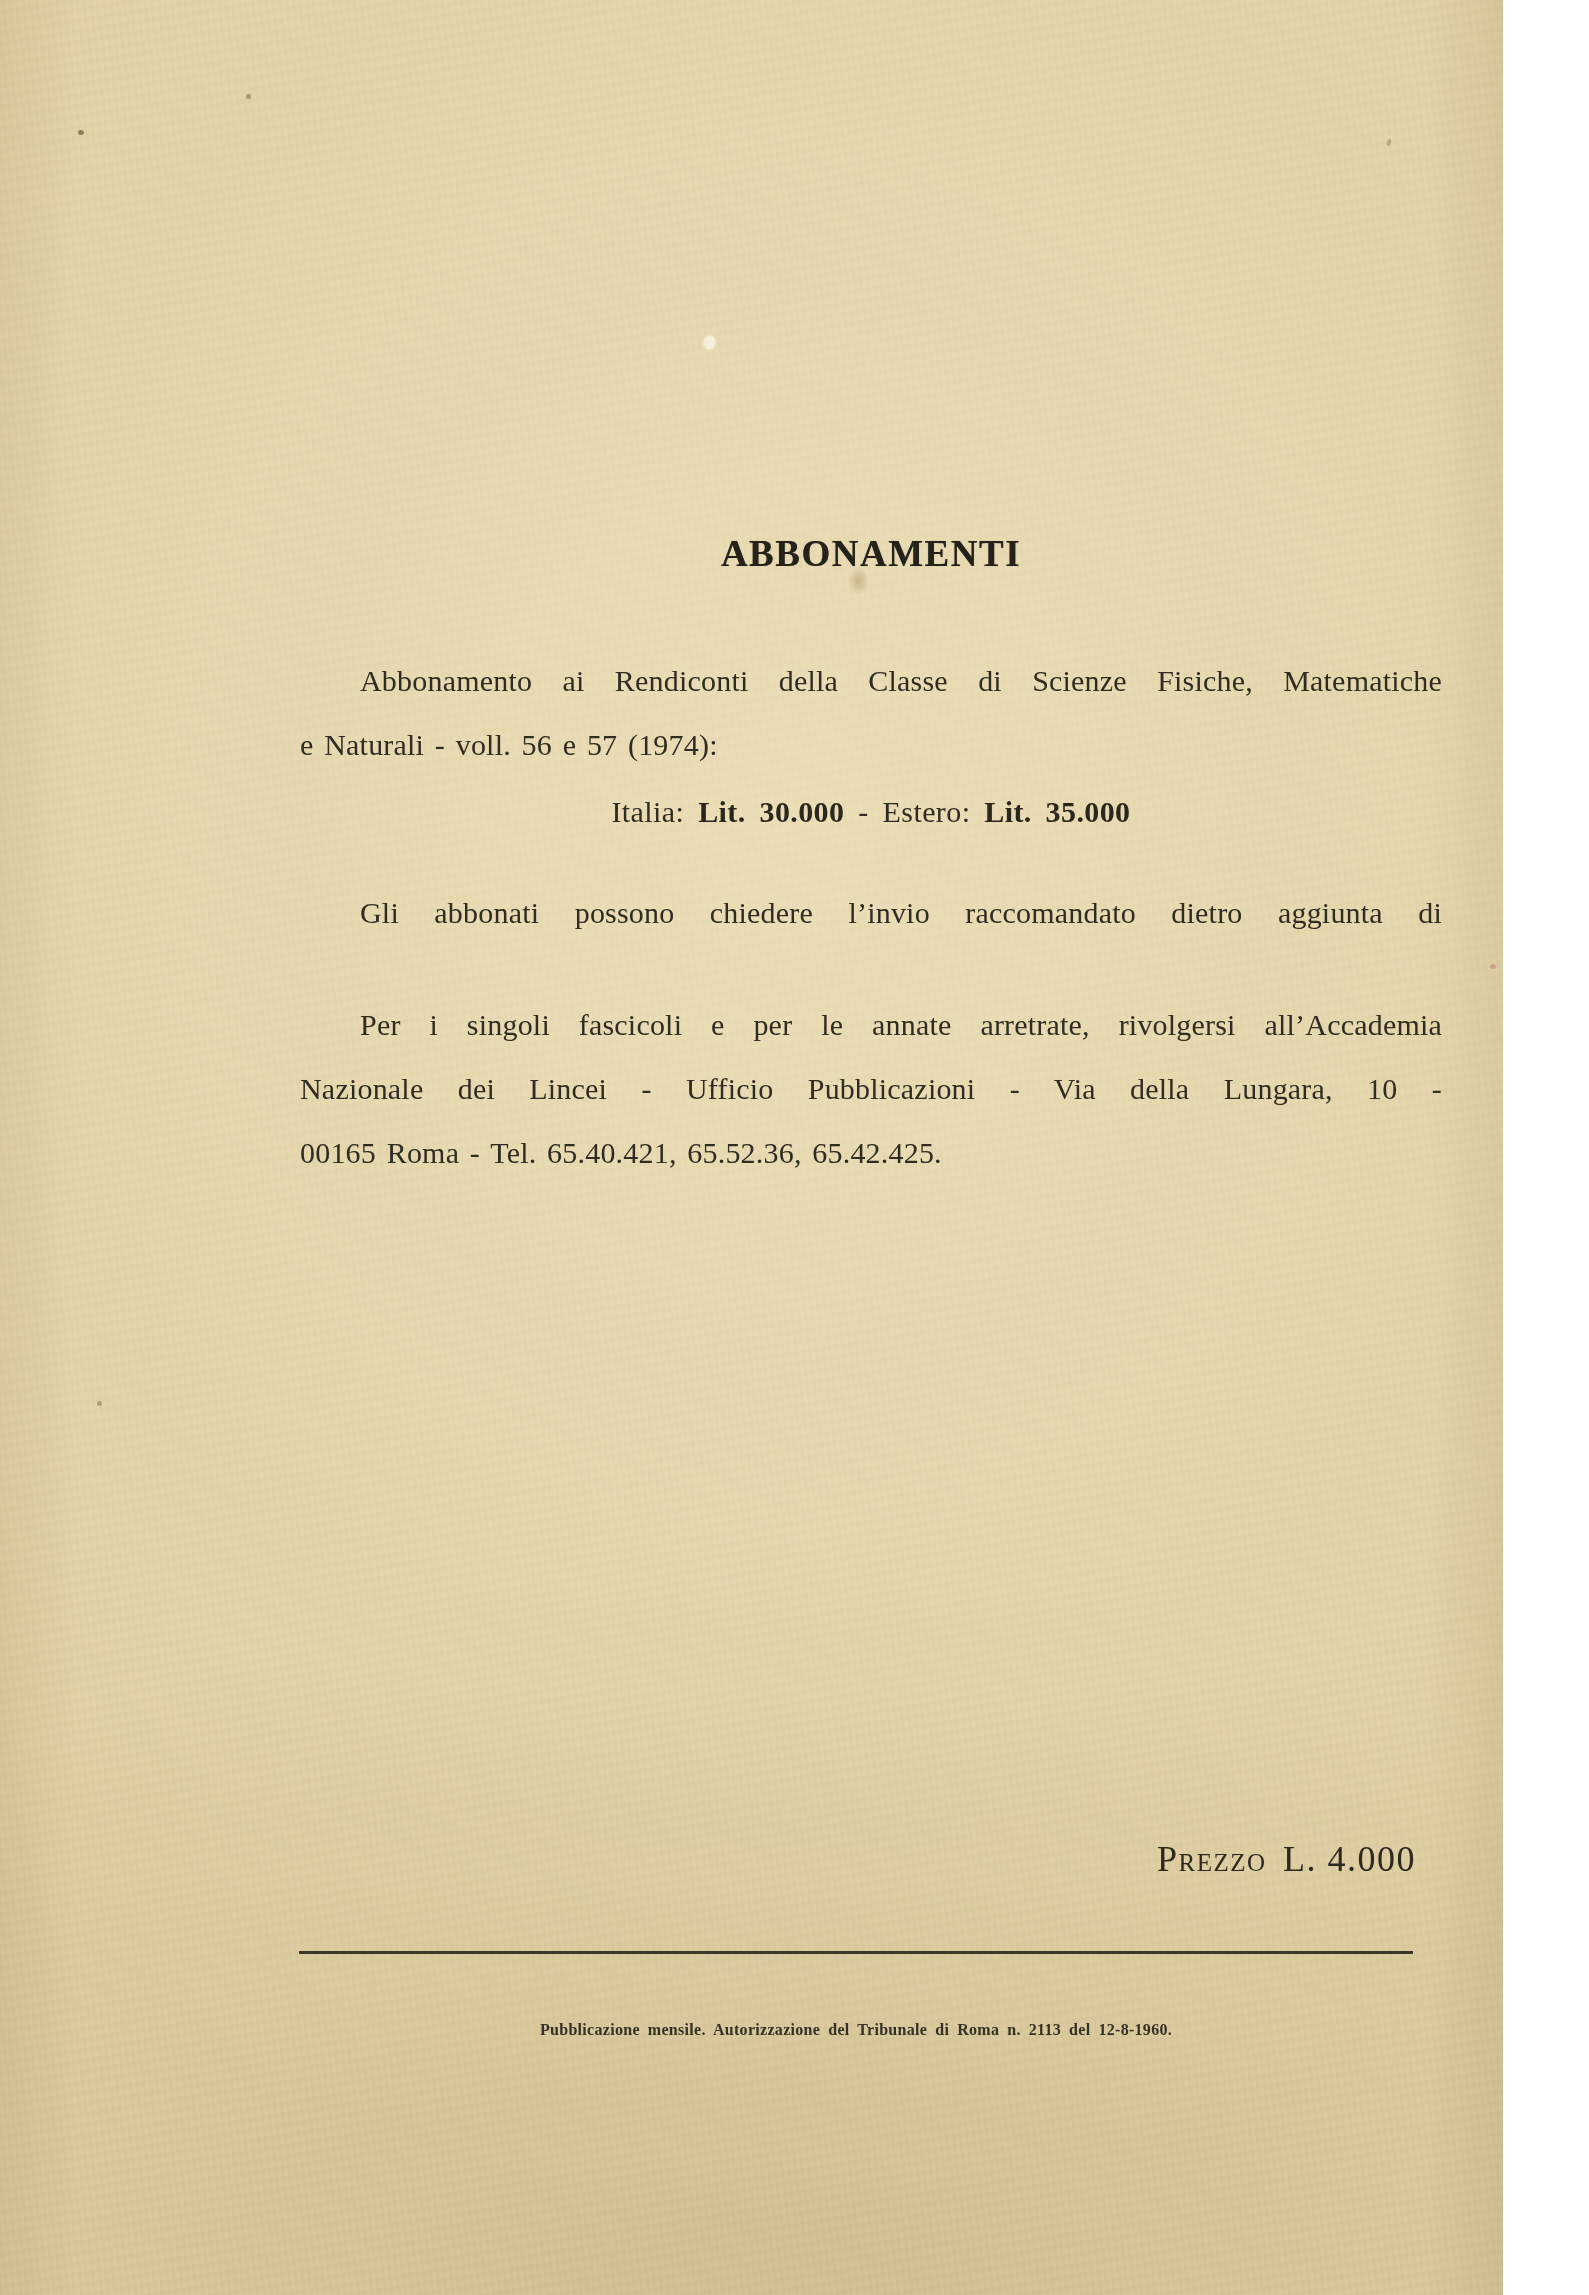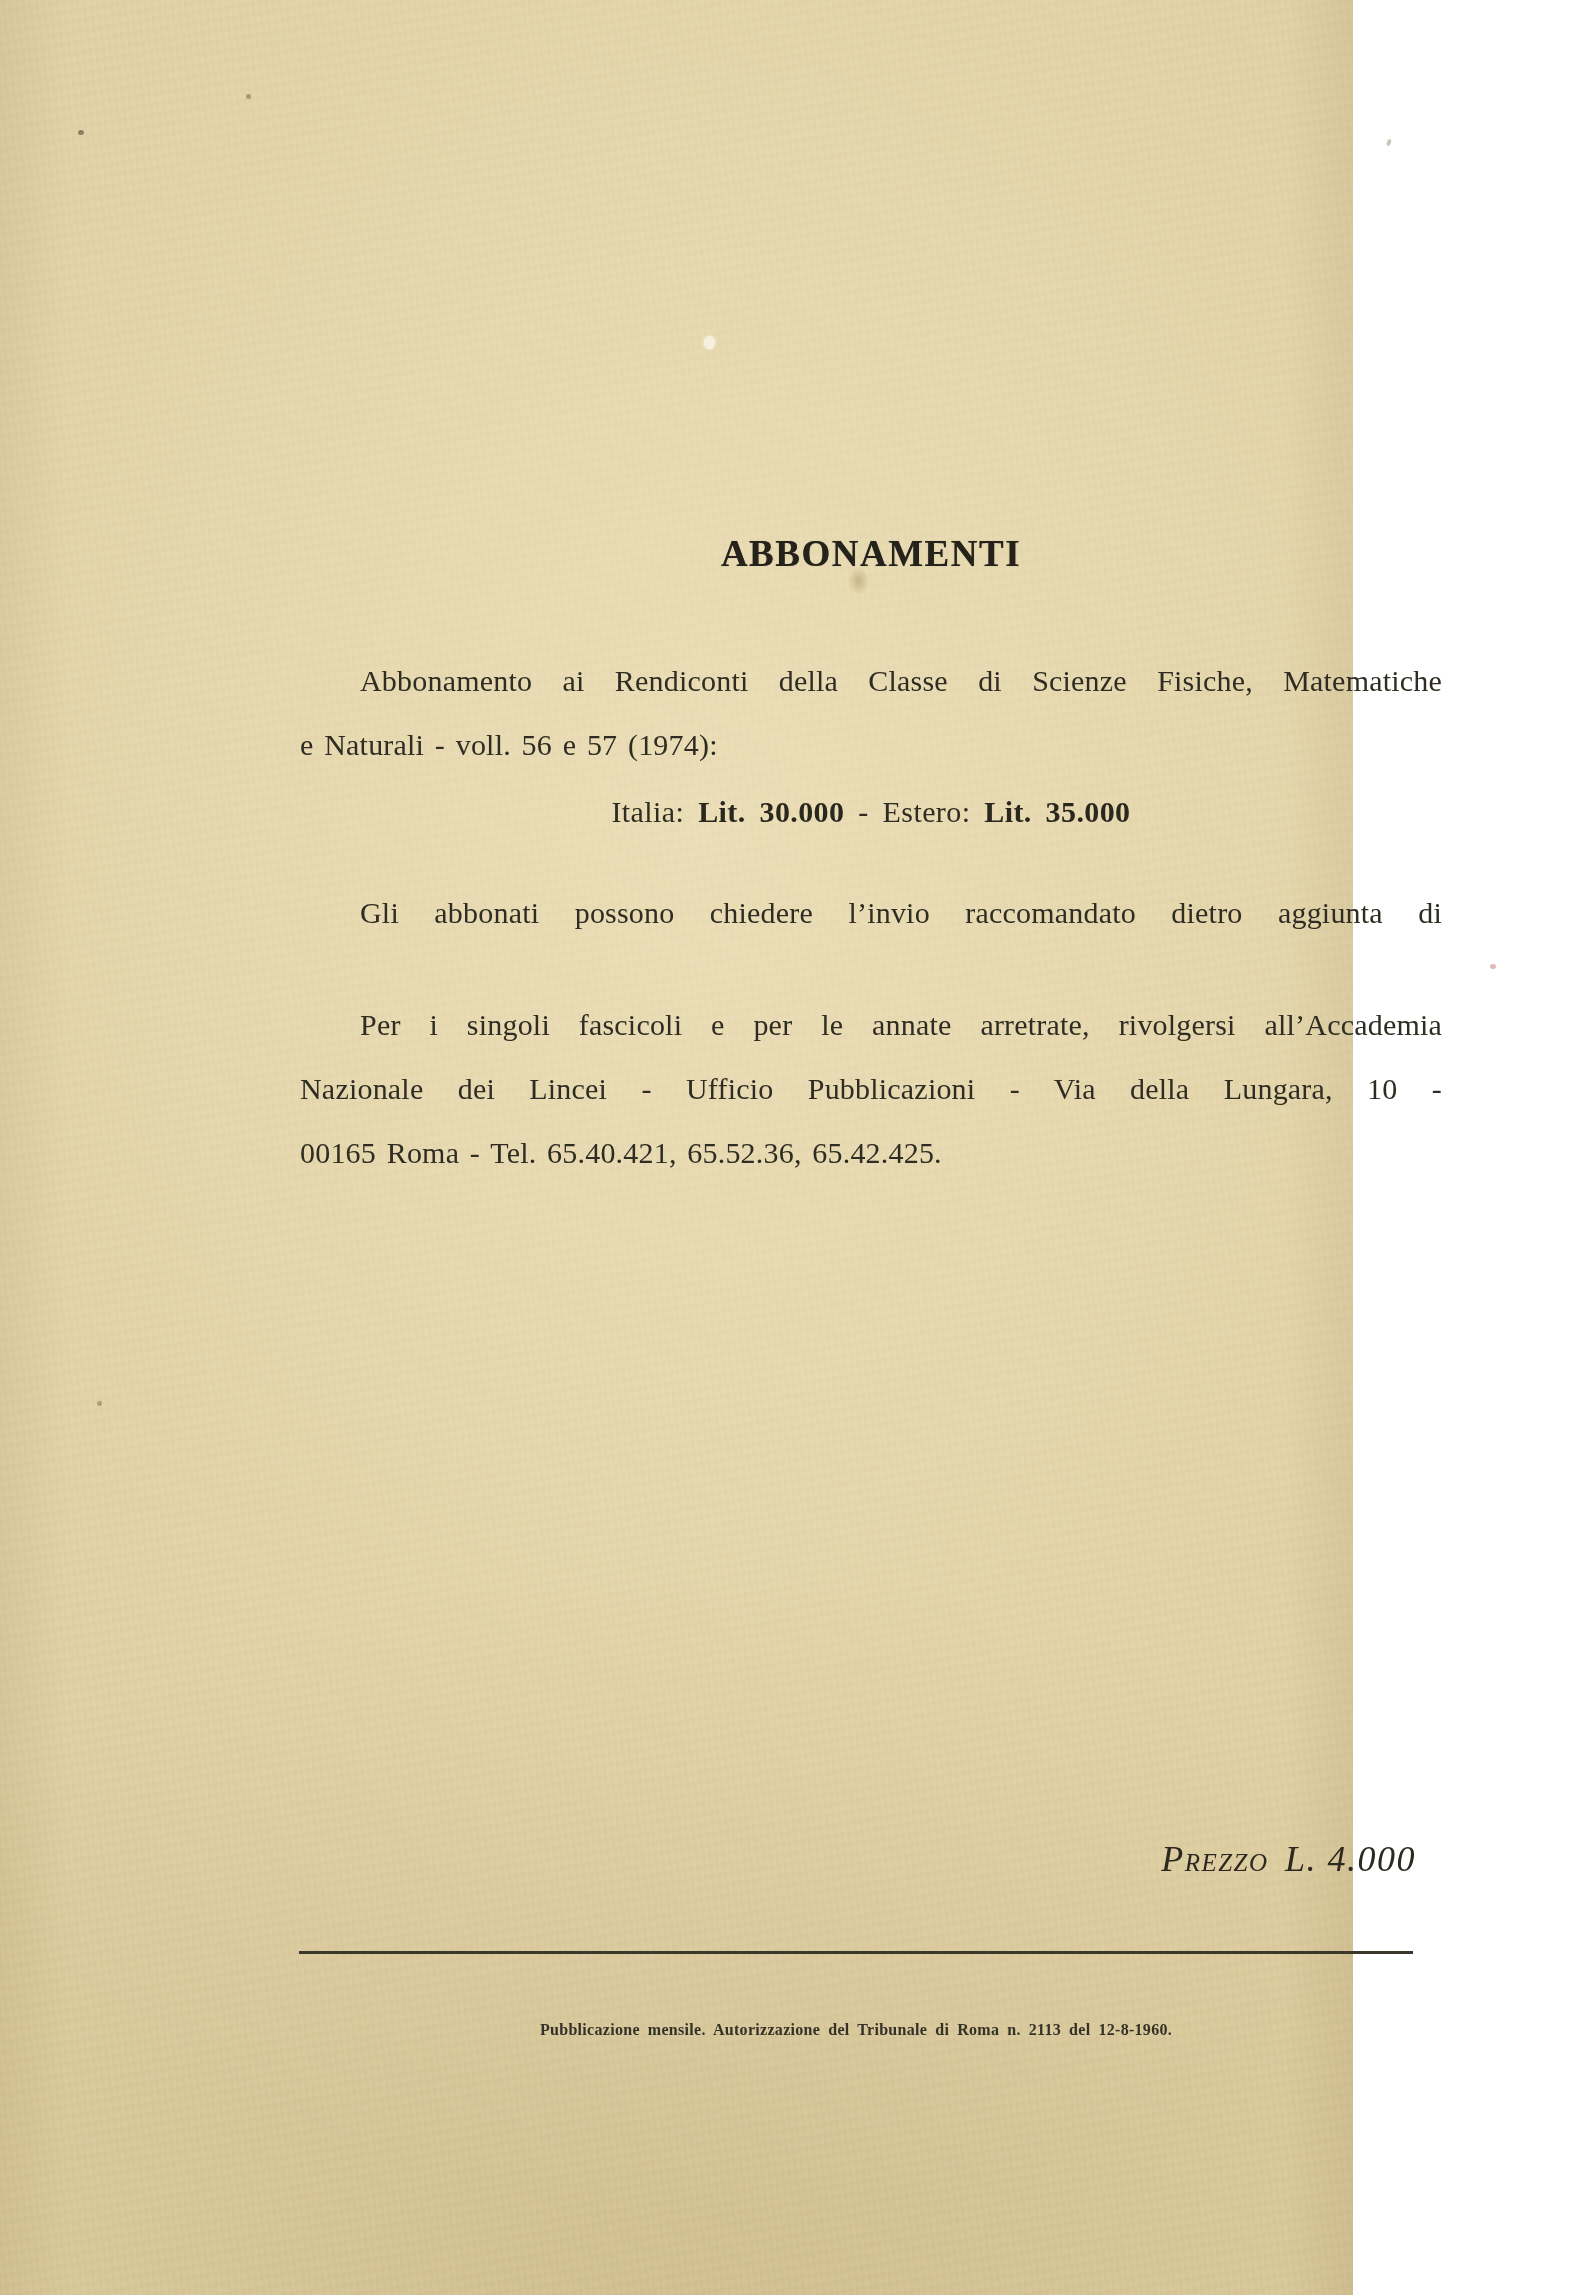--- a/index.html
+++ b/index.html
@@ -2,21 +2,21 @@
 <html lang="it" style="font-size:12px"><head>
 <meta charset="utf-8">
 <style>
   html,body{margin:0;padding:0;}
   body{
     width:1589px;height:2295px;
     font-family:"Liberation Serif","DejaVu Serif",serif;
     overflow:hidden;
   }
   .page{
-    position:relative;width:1353px;height:2295px;
+    position:relative;width:1503px;height:2295px;
     background-color:#ddcda0;
     background-image:
       radial-gradient(ellipse 115% 85% at 52% 36%, rgba(255,246,216,0.40), rgba(255,246,216,0) 72%),
       radial-gradient(ellipse 130% 60% at 50% 104%, rgba(122,96,44,0.14), rgba(122,96,44,0) 60%),
       linear-gradient(90deg, rgba(126,102,52,0.10) 0%, rgba(126,102,52,0) 5%, rgba(126,102,52,0) 95%, rgba(126,102,52,0.12) 100%),
       repeating-linear-gradient(83deg, rgba(172,146,92,0.05) 0px, rgba(172,146,92,0) 2.2px, rgba(255,244,210,0.05) 4.5px, rgba(255,244,210,0) 6.7px),
       repeating-linear-gradient(171deg, rgba(160,135,82,0.04) 0px, rgba(160,135,82,0) 3.7px, rgba(250,240,206,0.05) 6.7px, rgba(250,240,206,0) 10.5px);
     color:#2f2d23;
   }
   .block{position:absolute;left:288px;width:1166px;}
@@ -26,21 +26,21 @@
     color:#24221a;text-shadow:0 0 0.7px rgba(36,34,26,0.6);
   }
   .body-text{font-size:30px;line-height:52px;letter-spacing:0.2px;word-spacing:3px;}
   .jline{text-align:justify;text-align-last:justify;}
   .lline{text-align:left;text-align-last:left;}
   .indent{text-indent:60px;}
   p{margin:12px;}
   b{font-weight:bold;color:#29271e;text-align:center;}
   .center-line{text-align:center;font-size:30px;word-spacing:6px;letter-spacing:0.4px;}
   .prezzo{
-    text-align:right;font-size:36px;letter-spacing:1.5px;color:#2b2920;font-style:italic;
+    text-align:right;font-size:36px;letter-spacing:1.5px;color:#2b2920;
   }
   .smallcaps{font-variant:small-caps;}
   .prezzo .value{margin-left:16.4px;}
   .rule{
     position:absolute;left:299px;top:1951px;width:1114px;height:3px;
     background:#3b382b;border:none;margin:0;
   }
   .imprint{position:absolute;left:299px;width:1114px;text-align:center;}
   .imprint-line1{font-size:24px;word-spacing:4.5px;letter-spacing:0.3px;}
   .imprint-line1 i{font-style:italic;}

